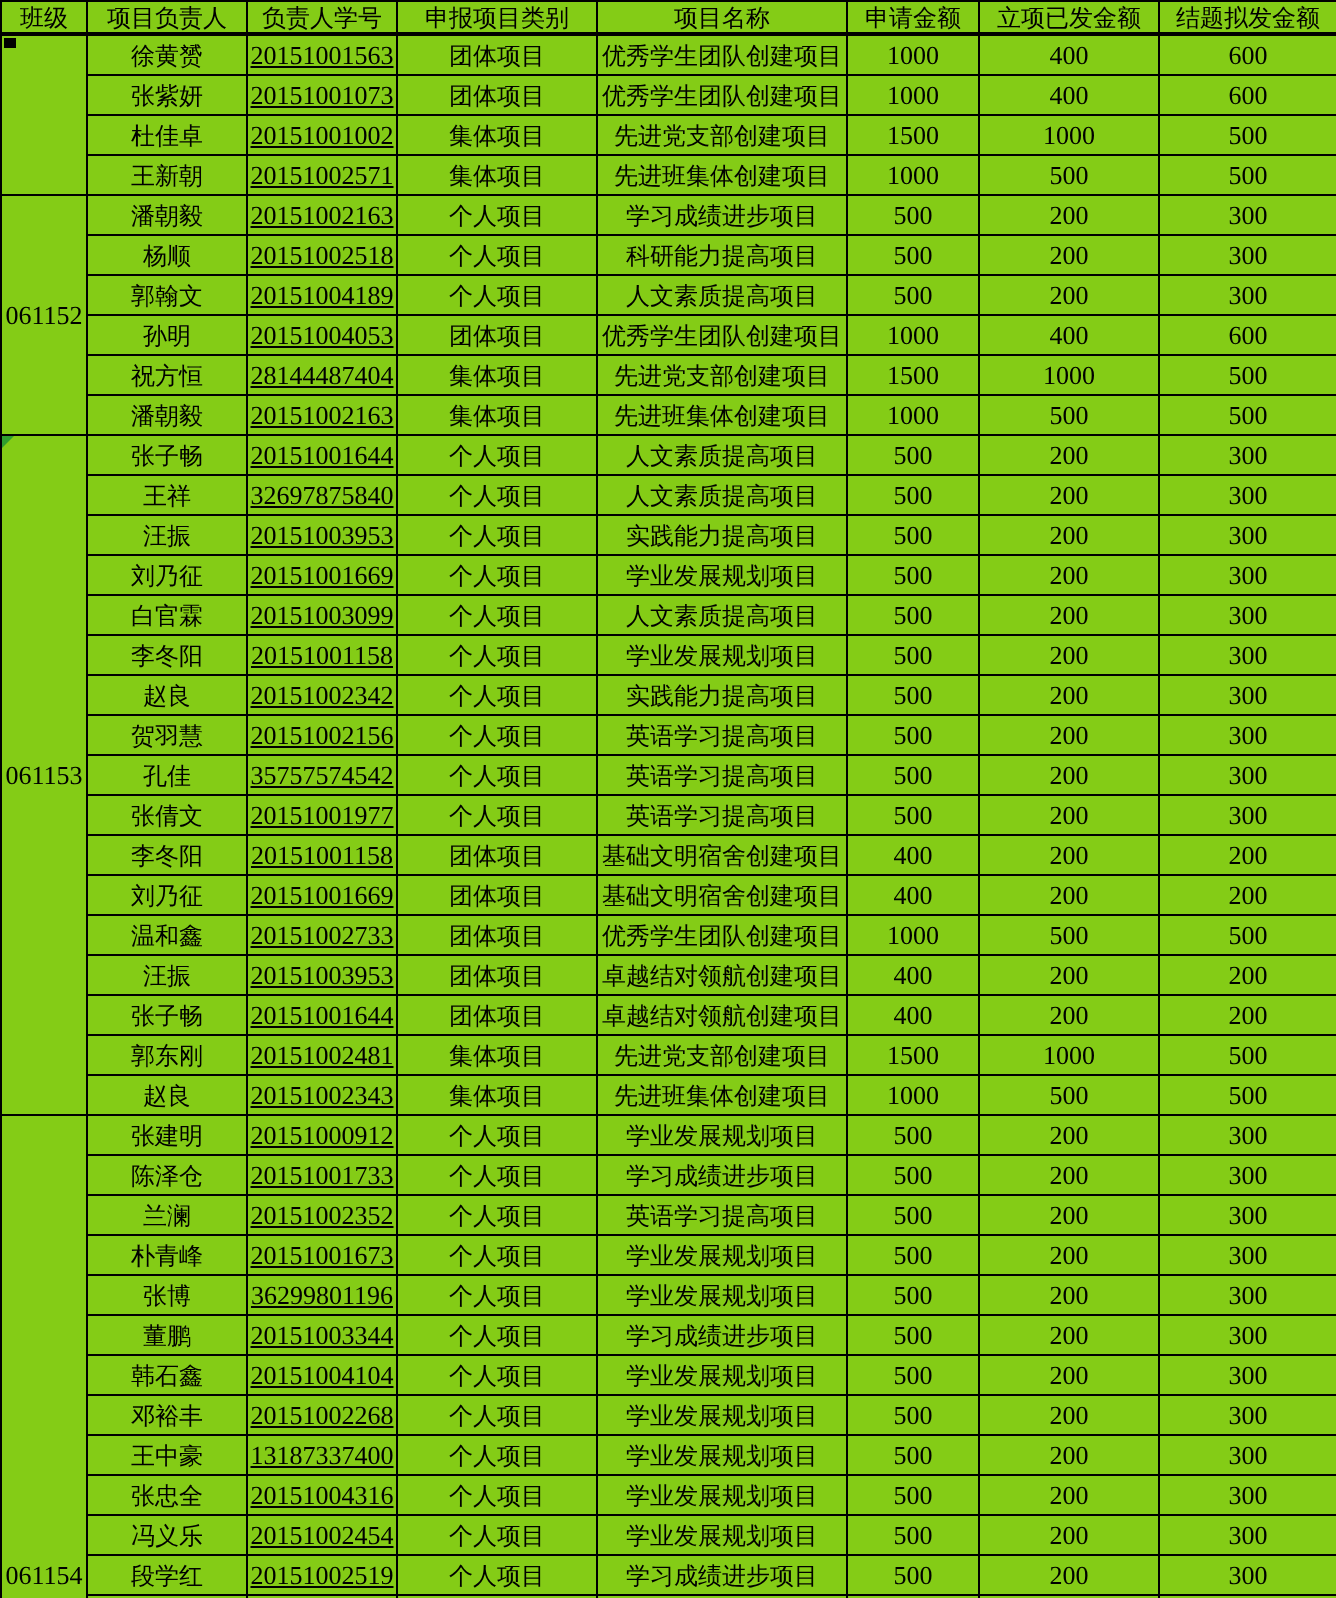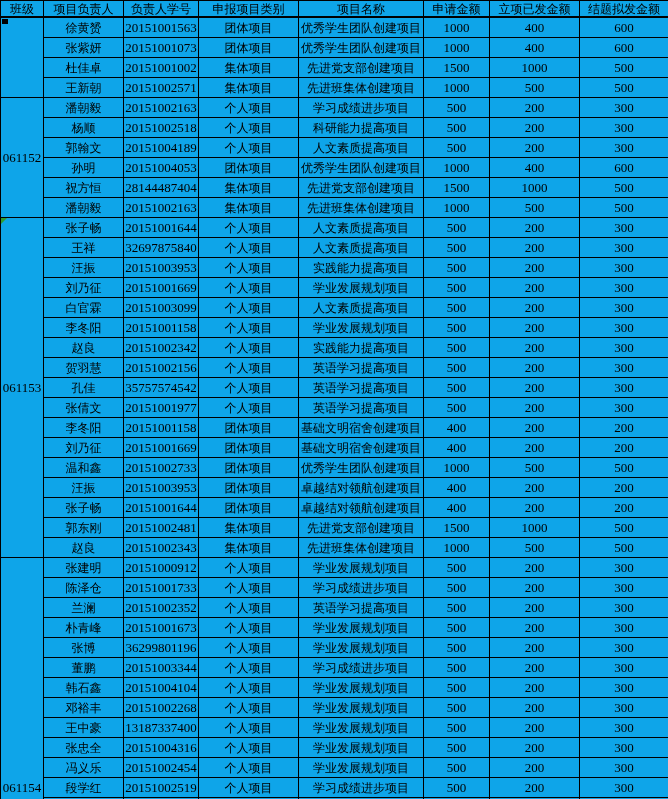--- a/index.html
+++ b/index.html
@@ -1,20 +1,20 @@
 <!DOCTYPE html>
 <html><head>
 <meta charset="utf-8">
 <style>
   html,body{margin:0;padding:0;background:#fff;}
   .screen{
     position:relative;
     width:668px;height:799px;
     overflow:hidden;
-    background:#0ea5e9;
+    background:#84cc16;
     font-family:"Liberation Serif","DejaVu Serif",serif;
   }
   table.sheet{
     border-collapse:collapse;
     table-layout:fixed;
     width:668px;
     position:absolute;top:0;left:0;
   }
   .sheet td{
     border:1px solid #000;
@@ -36,21 +36,21 @@
   td.class-cell{
     position:relative;
     font-size:13px;
     letter-spacing:0px;
     font-family:Liberation Serif, serif;
   }
   td.class-cell.label-lower{
     vertical-align:bottom;
     padding-bottom:22px;
   }
-  td.cell-student-id{font-size:13px;}
+  td.cell-student-id{font-size:13px;text-decoration:underline;}
   td.cell-applied-amount, td.cell-issued-amount, td.cell-final-amount{font-size:13px;}
   td.cell-leader-name, td.cell-category, td.cell-project-name{font-size:12px;}
   .corner-triangle{
     position:absolute;top:0;left:0;
     width:0;height:0;
     border-top:6px solid #2f9e2f;
     border-right:6px solid transparent;
   }
   .clipped-mark{
     position:absolute;top:1px;left:1px;

